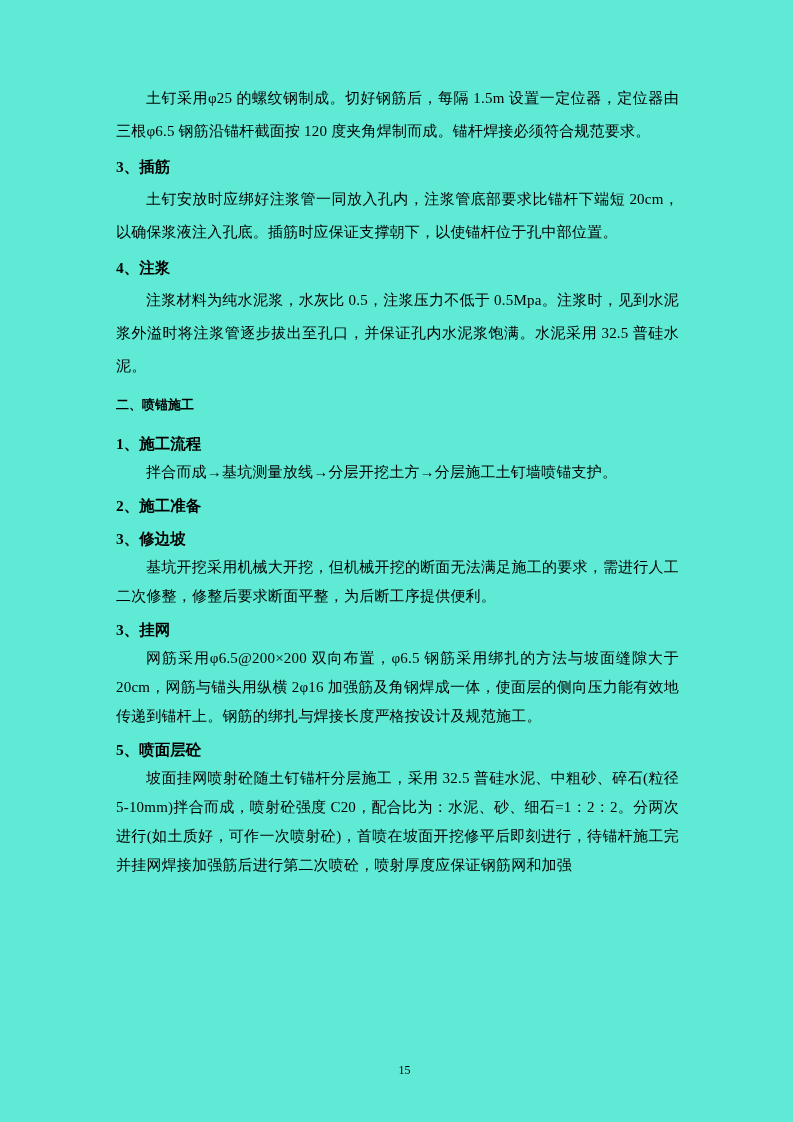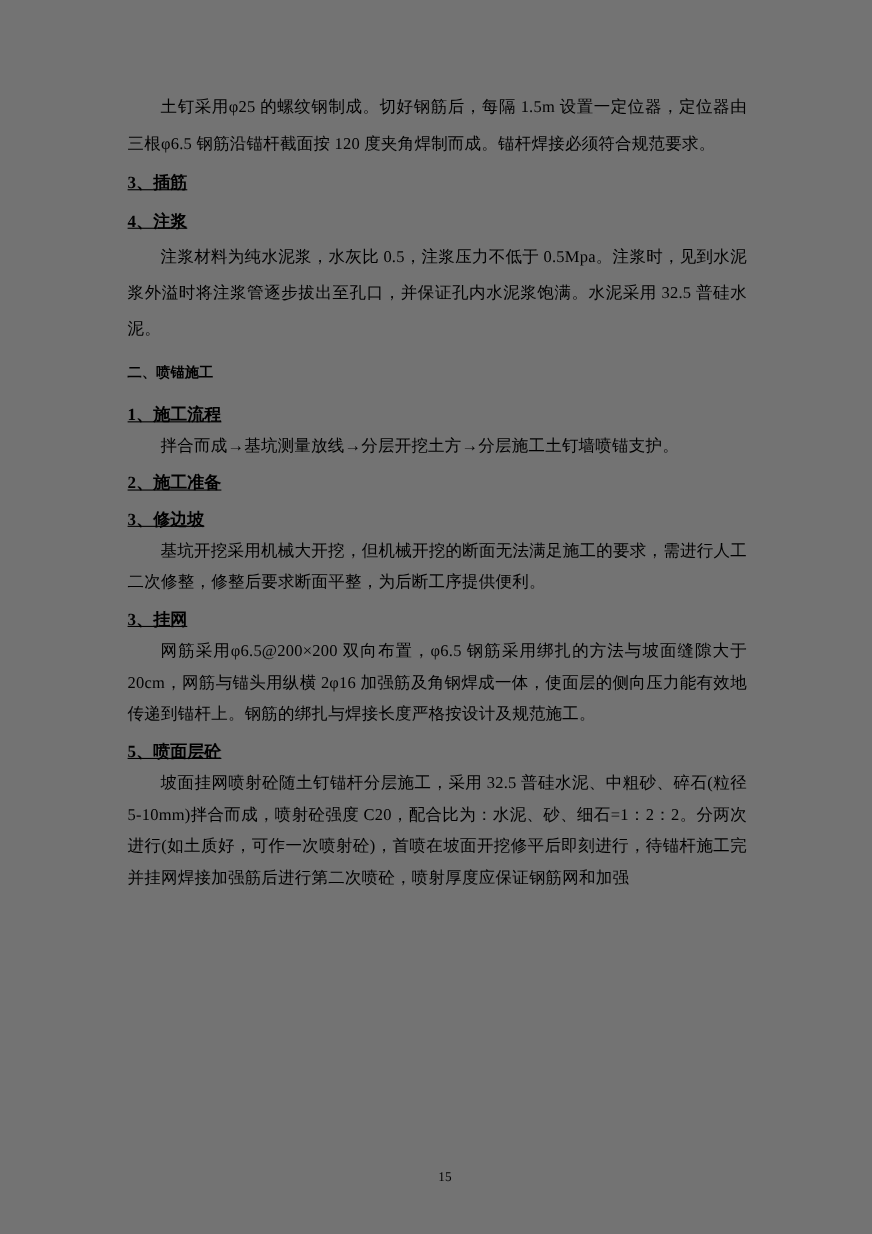--- a/index.html
+++ b/index.html
@@ -6,41 +6,40 @@
   html, body {
     margin: 0;
     padding: 0;
     background: #ffffff;
   }
   .page {
     position: relative;
     width: 793px;
     height: 1122px;
     margin: 0 auto;
-    background: #737373;
+    background: #5eead4;
     color: #000000;
     font-family: "Liberation Serif", "DejaVu Serif", serif;
     padding: 82px 114px 0 116px;
     overflow: hidden;
   }
   .para {
     margin: 0;
     font-size: 15px;
     text-align: justify;
     text-indent: 2em;
     letter-spacing: 0.2px;
   }
   .loose { line-height: 33px; }
   .tight { line-height: 29px; }
   .sub-heading {
     margin: 0;
     font-size: 15.5px;
     font-weight: bold;
     text-indent: 0;
-    text-decoration: underline;
   }
   .sub-heading.loose { line-height: 33px; padding-top: 2px; }
   .sub-heading.tight { line-height: 29px; padding-top: 4px; }
   .chapter-heading {
     margin: 0;
     font-size: 13px;
     font-weight: bold;
     line-height: 40px;
     padding-top: 2px;
   }
@@ -56,20 +55,21 @@
 </style>
 </head>
 <body>
 
 <div class="page">
 
   <p class="para loose">土钉采用φ25 的螺纹钢制成。切好钢筋后，每隔 1.5m 设置一定位器，定位器由三根φ6.5 钢筋沿锚杆截面按 120 度夹角焊制而成。锚杆焊接必须符合规范要求。</p>
 
   <h3 class="sub-heading loose">3、插筋</h3>
 
+  <p class="para loose">土钉安放时应绑好注浆管一同放入孔内，注浆管底部要求比锚杆下端短 20cm，以确保浆液注入孔底。插筋时应保证支撑朝下，以使锚杆位于孔中部位置。</p>
 
   <h3 class="sub-heading loose">4、注浆</h3>
 
   <p class="para loose">注浆材料为纯水泥浆，水灰比 0.5，注浆压力不低于 0.5Mpa。注浆时，见到水泥浆外溢时将注浆管逐步拔出至孔口，并保证孔内水泥浆饱满。水泥采用 32.5 普硅水泥。</p>
 
   <h2 class="chapter-heading">二、喷锚施工</h2>
 
   <h3 class="sub-heading tight">1、施工流程</h3>
 
   <p class="para tight">拌合而成→基坑测量放线→分层开挖土方→分层施工土钉墙喷锚支护。</p>

